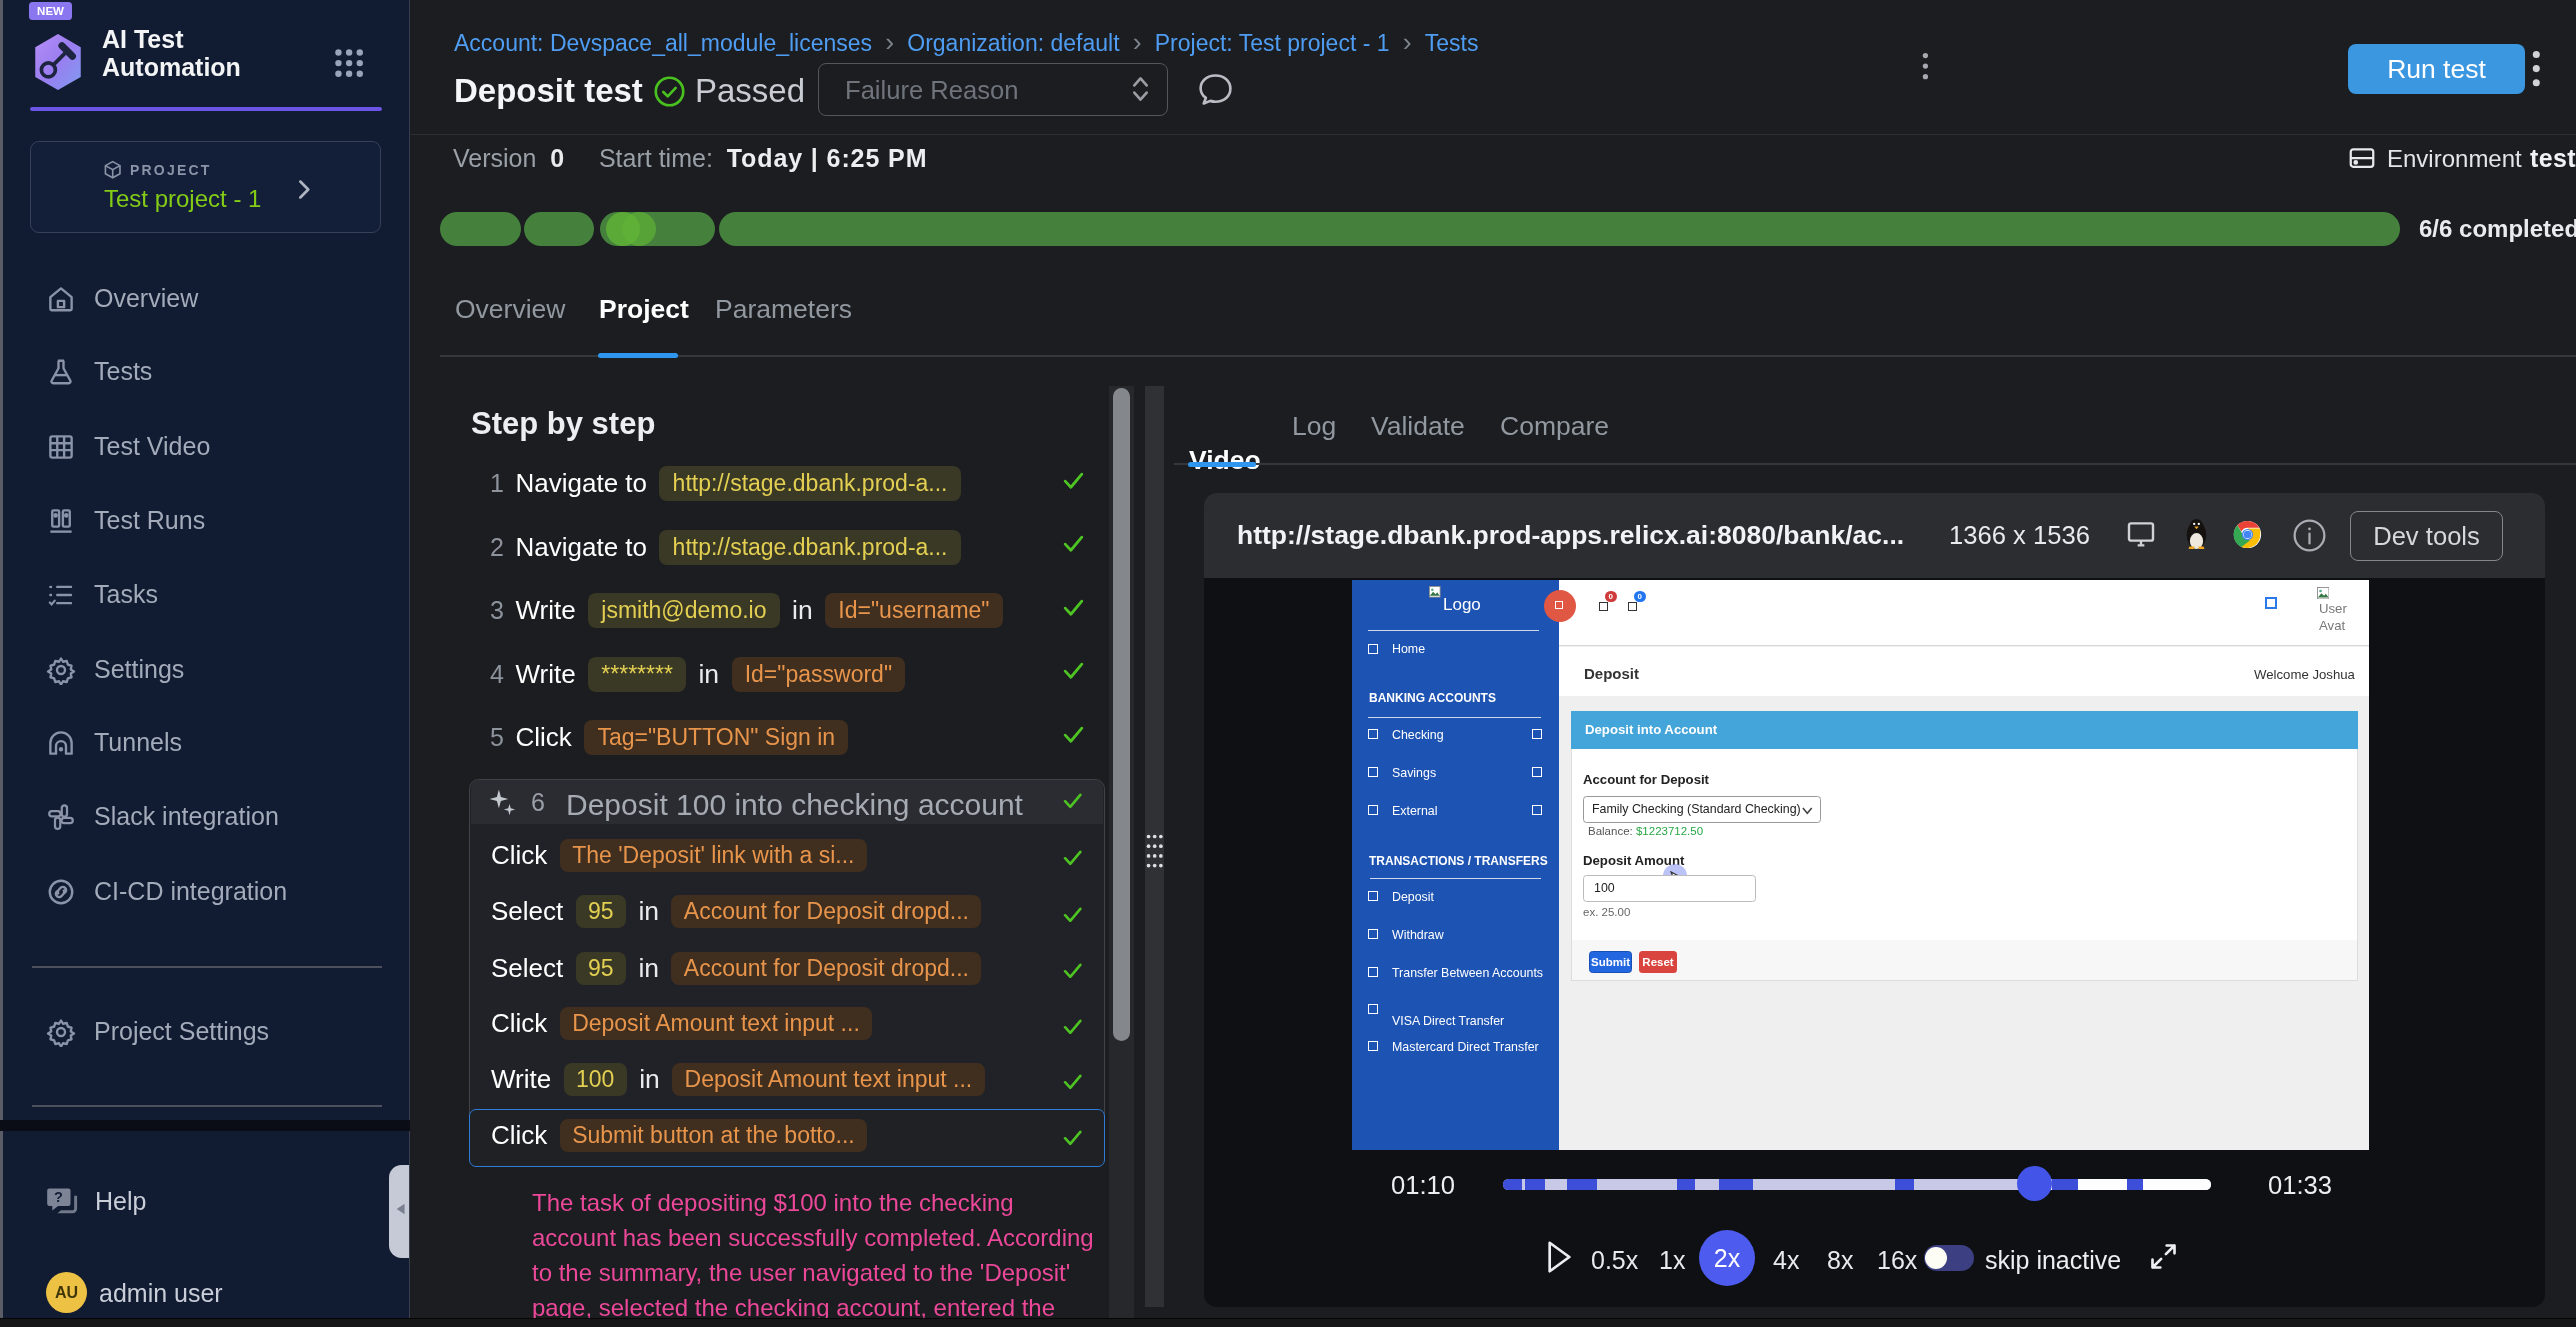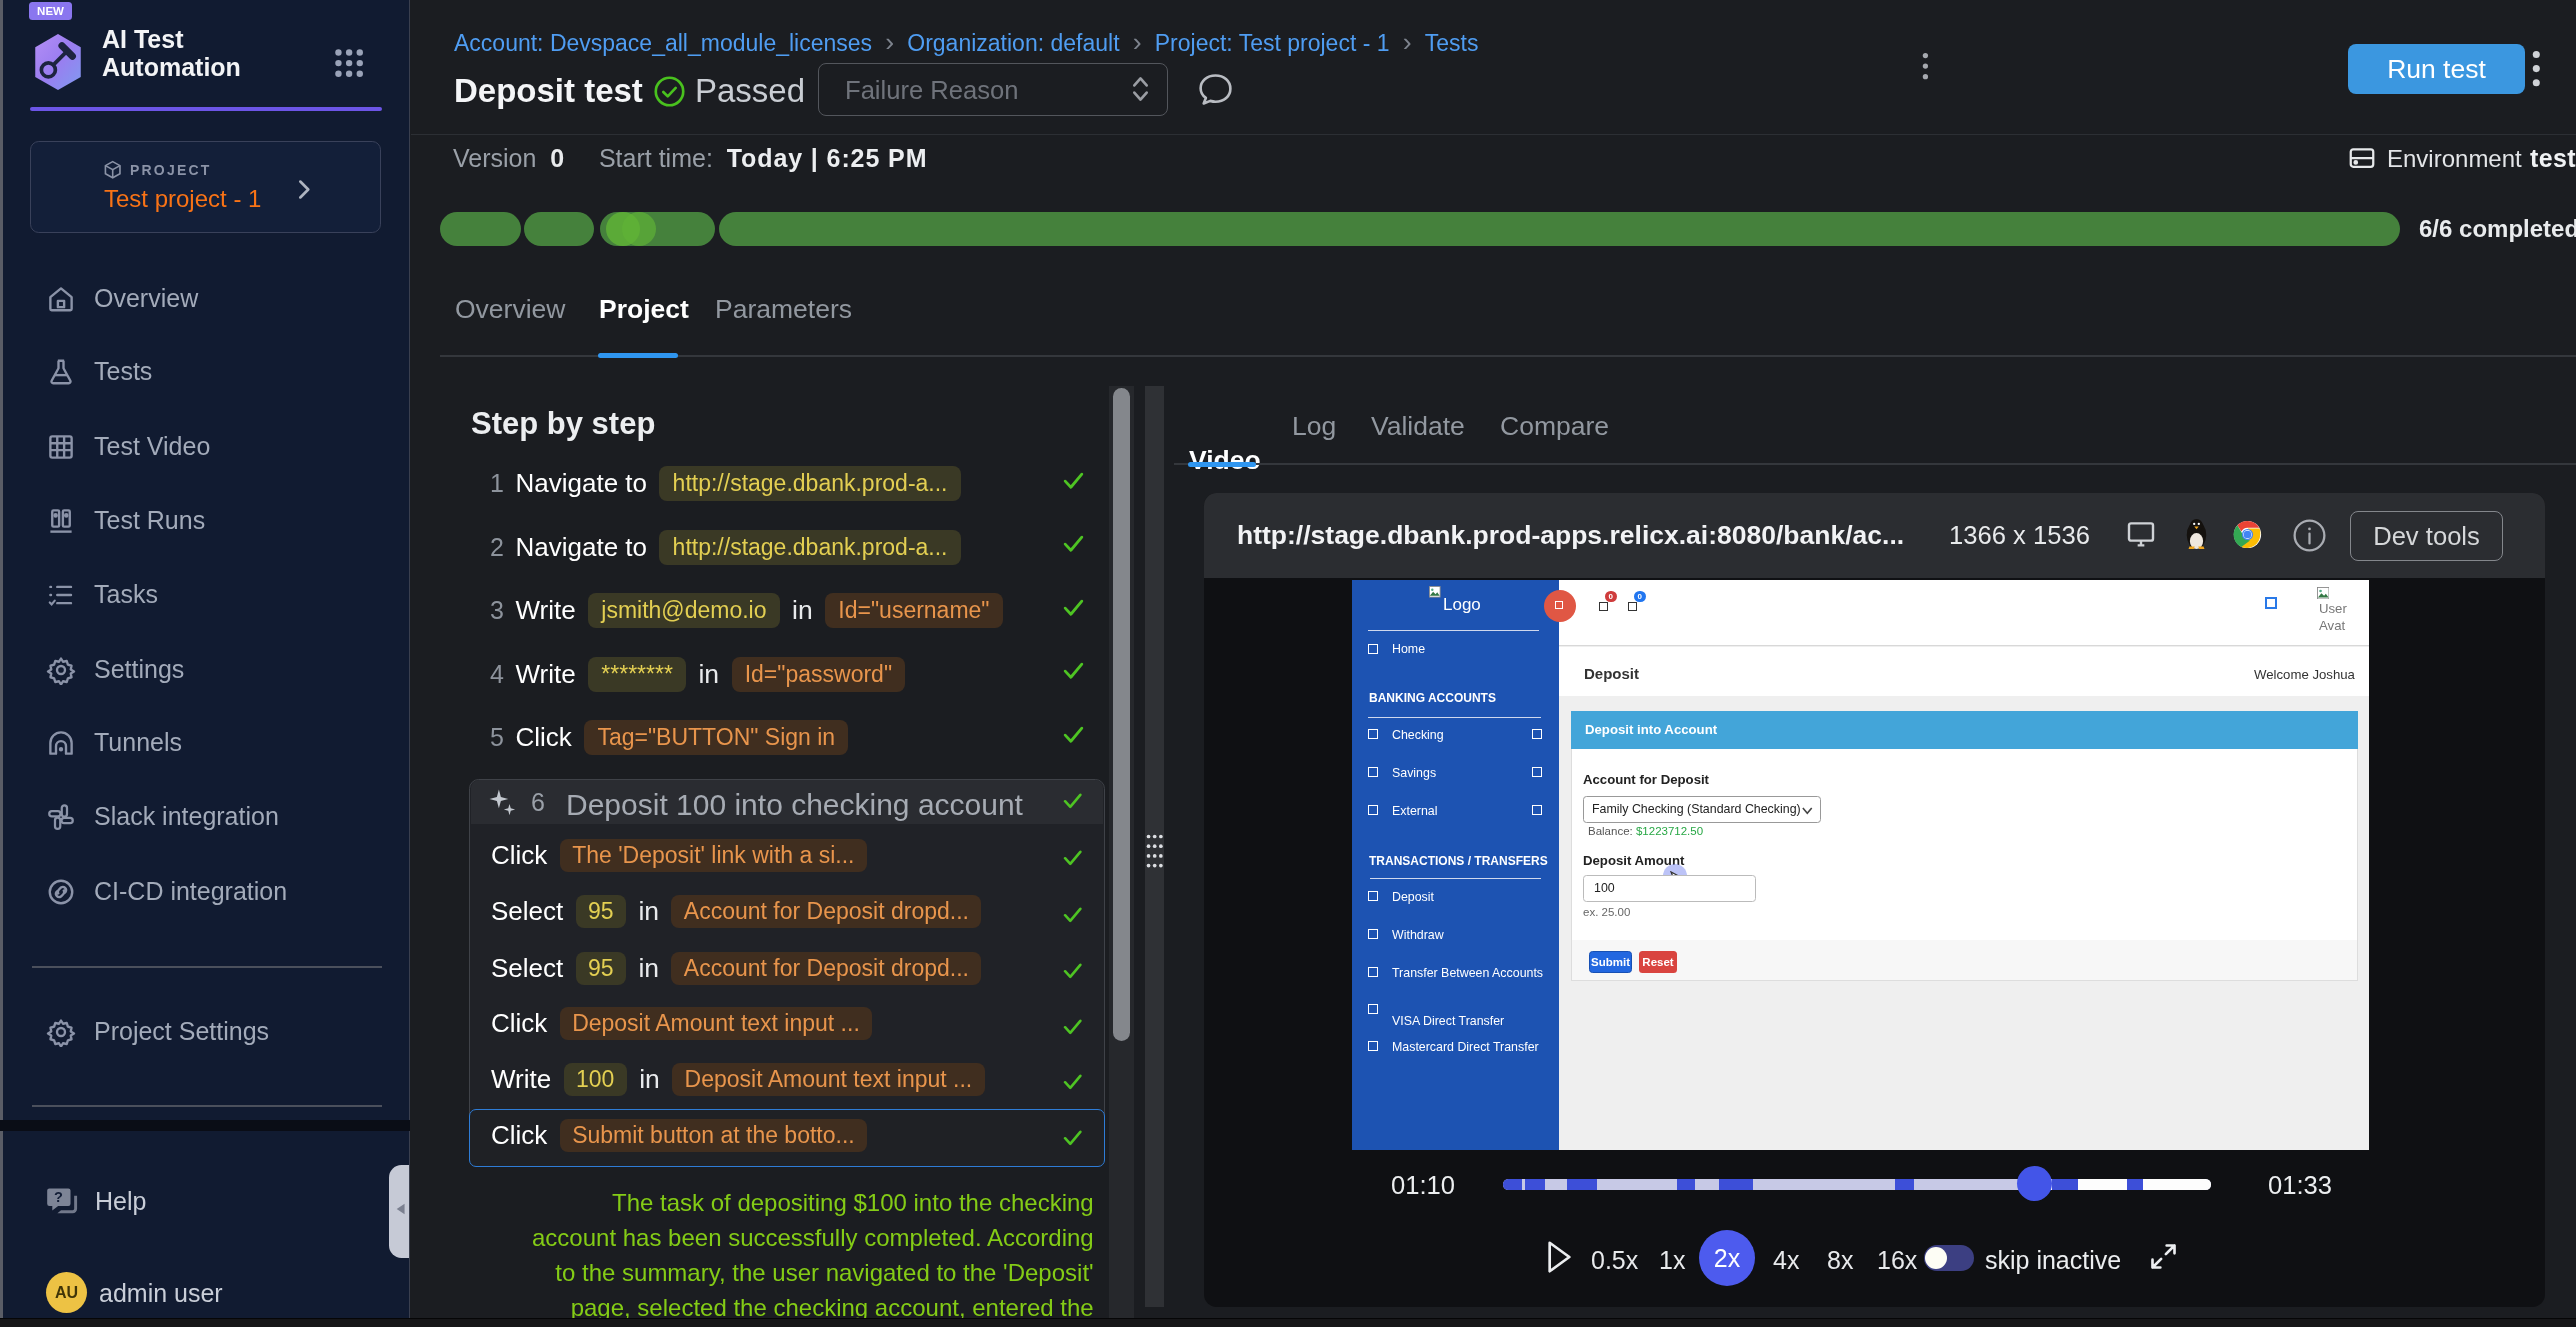--- a/index.html
+++ b/index.html
@@ -49,21 +49,21 @@
 
 <div class="abs" style="left:30px;top:107px;width:352px;height:4.4px;background:#6c55e6;border-radius:2.6px;"></div>
 
 <div class="abs" style="left:30px;top:141px;width:351px;height:92px;border:1.8px solid #39415a;border-radius:8.8px;background:#131f39;"></div>
 <svg class="abs" style="left:103px;top:160px;" width="19.4" height="19.4" viewBox="0 0 24 24" fill="none" stroke="#8b93a7" stroke-width="2">
     <path d="M12 2 L21 7 V17 L12 22 L3 17 V7 Z"></path>
     <path d="M3 7 L12 12 L21 7"></path>
     <path d="M12 12 V22"></path>
   </svg>
 <div class="abs" style="left:130px;top:162px;font-size:14px;font-weight:700;letter-spacing:2.2px;color:#8b93a7;">PROJECT</div>
-<div class="abs" style="left:104px;top:185px;font-size:24px;color:#f97316;">Test project - 1</div>
+<div class="abs" style="left:104px;top:185px;font-size:24px;color:#84cc16;">Test project - 1</div>
 <svg class="abs" style="left:295px;top:178px;" width="17.7" height="23" viewBox="0 0 20 26" fill="none" stroke="#aeb4c0" stroke-width="3" stroke-linecap="round" stroke-linejoin="round">
     <path d="M6 4 L15 13 L6 22"></path>
   </svg>
 
 <style>
  .nav-t { position:absolute; left:94px; font-size:25px; color:#a3abba; }
  .nav-i { position:absolute; left:46px; }
 </style>
 <svg class="nav-i" style="top:284px;" width="30" height="30" viewBox="0 0 24 24" fill="none" stroke="#8b93a8" stroke-width="1.9" stroke-linejoin="round">
     <path d="M3.5 10.5 L12 3.5 L20.5 10.5 V20 a1 1 0 0 1 -1 1 H4.5 a1 1 0 0 1 -1 -1 Z"></path>
@@ -319,21 +319,21 @@
 
 <div class="abs" style="left:469px;top:1109px;width:636px;height:58px;border:1.8px solid #2e7cd6;border-radius:7px;background:#1f2125;"></div>
 <div class="sub" style="top:1119px;">
     <div class="act">Click</div>
     <div class="bdg-o">Submit button at the botto...</div>
   </div>
 <svg class="chk" style="top:1129px;" width="19.4" height="17.7" viewBox="0 0 24 22" fill="none" stroke="#4ec423" stroke-width="3.2" stroke-linecap="round" stroke-linejoin="round">
     <path d="M2.5 11.5 l6.5 7 L21.5 3.5"></path>
   </svg>
 
-<div class="abs" style="left:532px;top:1185px;font-size:24px;line-height:35px;color:#84cc16;white-space:nowrap;text-align:right;">The task of depositing $100 into the checking<br>account has been successfully completed. According<br>to the summary, the user navigated to the 'Deposit'<br>page, selected the checking account, entered the</div>
+<div class="abs" style="left:532px;top:1185px;font-size:24px;line-height:35px;color:#ec4899;white-space:nowrap;">The task of depositing $100 into the checking<br>account has been successfully completed. According<br>to the summary, the user navigated to the 'Deposit'<br>page, selected the checking account, entered the</div>
 
 <div class="abs" style="left:1109px;top:386px;width:25px;height:932px;background:#26282c;"></div>
 <div class="abs" style="left:1113px;top:388px;width:17px;height:653px;background:#84878c;border-radius:8.8px;"></div>
 
 <div class="abs" style="left:1145px;top:386px;width:19.4px;height:921px;background:#2f3135;"></div>
 <svg class="abs" style="left:1145px;top:833px;" width="19.4" height="37" viewBox="0 0 22 42">
     <g fill="#dcdee2">
 <circle cx="4" cy="4" r="2.1"></circle>
       <circle cx="11" cy="4" r="2.1"></circle>
       <circle cx="18" cy="4" r="2.1"></circle>

